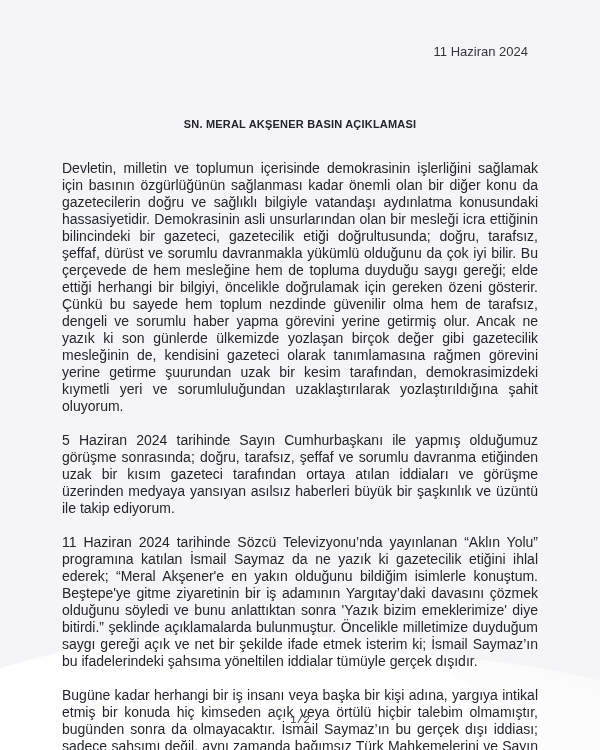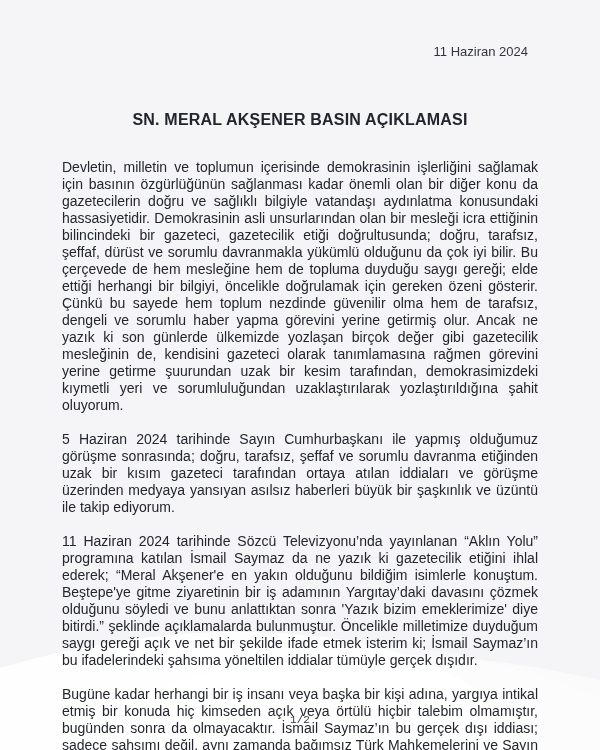--- a/index.html
+++ b/index.html
@@ -80,24 +80,24 @@
   }
   .date {
     position: absolute;
     top: 44px;
     right: 72px;
     font-size: 13px;
     color: #32353d;
   }
 
   .doc-title {
-    margin-top: 11px;
+    margin-top: 18px;
     text-align: center;
     font-weight: 700;
-    font-size: 16px;
+    font-size: 11px;
     letter-spacing: 0.2px;
     color: #22252d;
   }
 
   .body-text {
     position: relative;
     z-index: 2;
     margin: 30px 62px 0 62px;
   }
   .body-text p {

